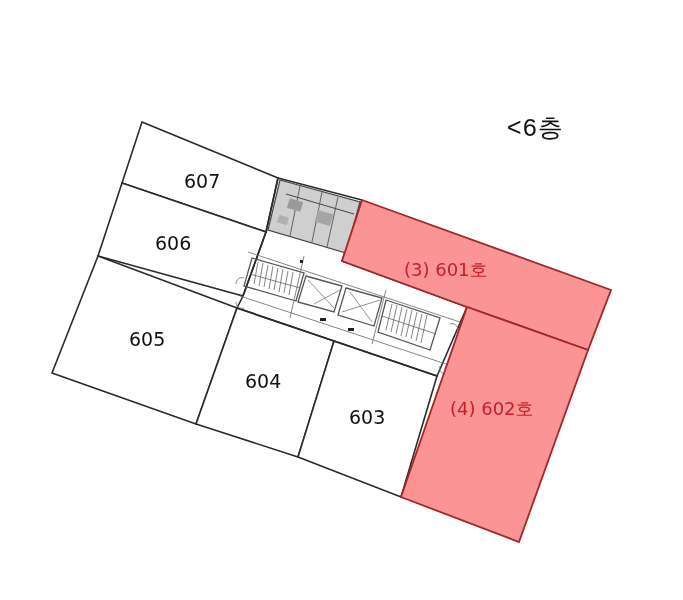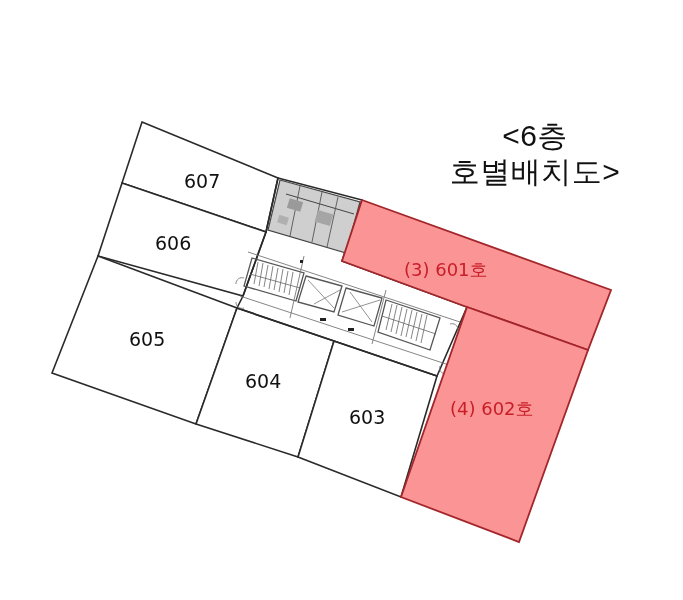--- a/index.html
+++ b/index.html
@@ -1,21 +1,21 @@
 <!DOCTYPE html>
 <html><head>
 <meta charset="utf-8">
 <style>
   html, body { margin: 0; padding: 0; background: #ffffff; }
   body { width: 683px; height: 600px; position: relative; overflow: hidden;
          font-family: "DejaVu Sans", "Liberation Sans", sans-serif; }
   #plan { position: absolute; left: 0; top: 0; width: 683px; height: 600px; }
-  .title { position: absolute; left: 440px; top: 118px; width: 190px;
-           text-align: center; font-size: 30px; line-height: 36px; color: #111;
-           font-family: Liberation Sans, sans-serif; letter-spacing: 0.5px; }
+  .title { position: absolute; left: 440px; top: 112px; width: 190px;
+           text-align: center; font-size: 25px; line-height: 36px; color: #111;
+           font-family: Liberation Mono, monospace; letter-spacing: 0.5px; }
   .unit-label { font-family: "DejaVu Sans", "Liberation Sans", sans-serif; font-size: 19px; fill: #111; }
   .hl-label { font-family: "DejaVu Sans", "Liberation Sans", sans-serif; font-size: 18px; fill: #c81e28; }
   .wall { fill: none; stroke: #2a2a2a; stroke-width: 1.6; }
   .thin { fill: none; stroke: #777; stroke-width: 0.9; }
   .core { fill: none; stroke: #555; stroke-width: 1.3; }
   .room { fill: #ffffff; stroke: #2a2a2a; stroke-width: 1.6; cursor: pointer; }
   .room-hl { fill: #fb9595; stroke: #a3262b; stroke-width: 1.8; cursor: pointer; }
 </style>
 </head>
 <body>
@@ -102,14 +102,13 @@
   <text class="unit-label" x="155" y="250">606</text>
   <text class="unit-label" x="129" y="346">605</text>
   <text class="unit-label" x="245" y="388">604</text>
   <text class="unit-label" x="349" y="424">603</text>
   <text class="hl-label" x="404" y="276">(3) 601호</text>
   <text class="hl-label" x="450" y="415">(4) 602호</text>
 </svg>
 
 <div class="title">
   <div>&lt;6층</div>
-  <div>호별배치도&gt;</div>
 </div>
 
 </body></html>

